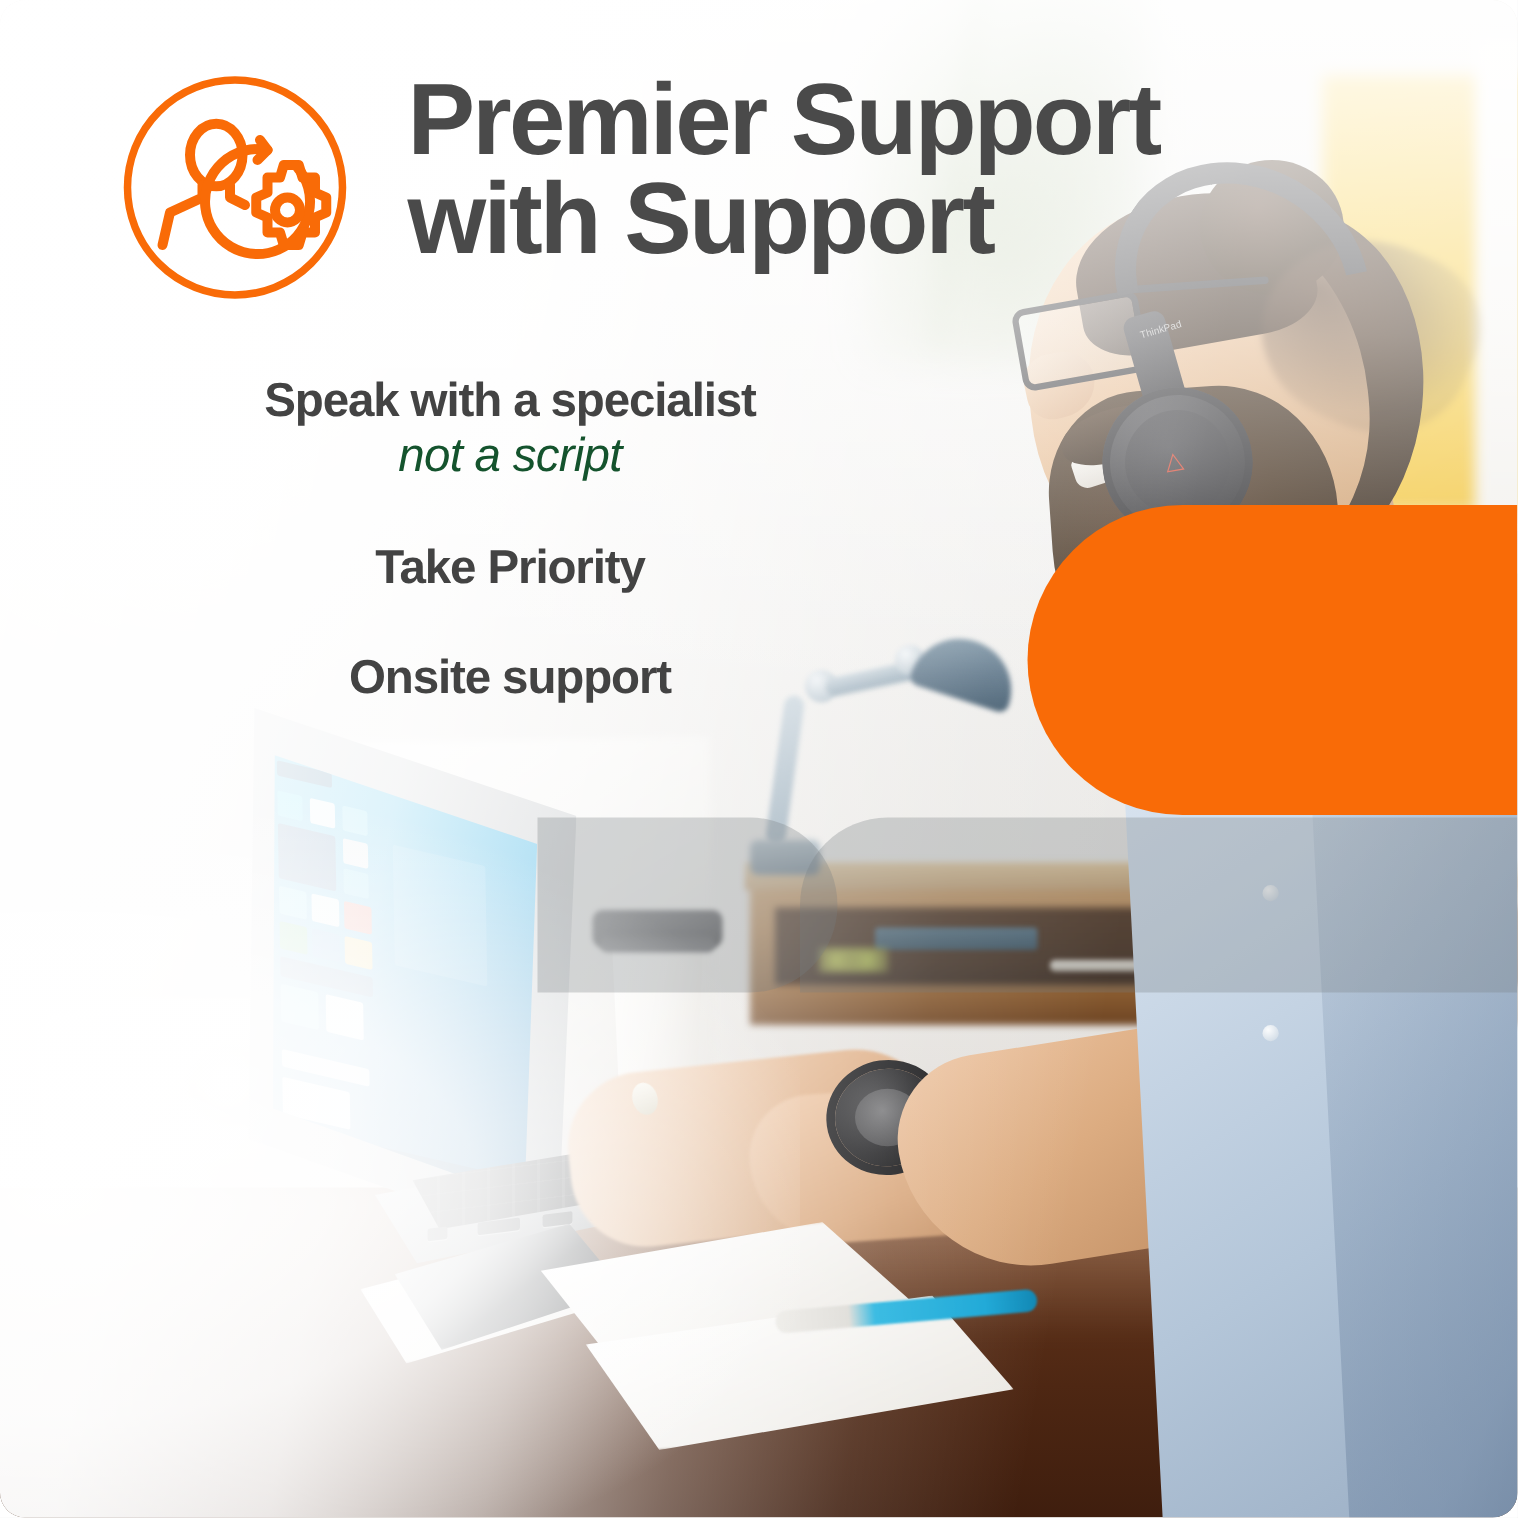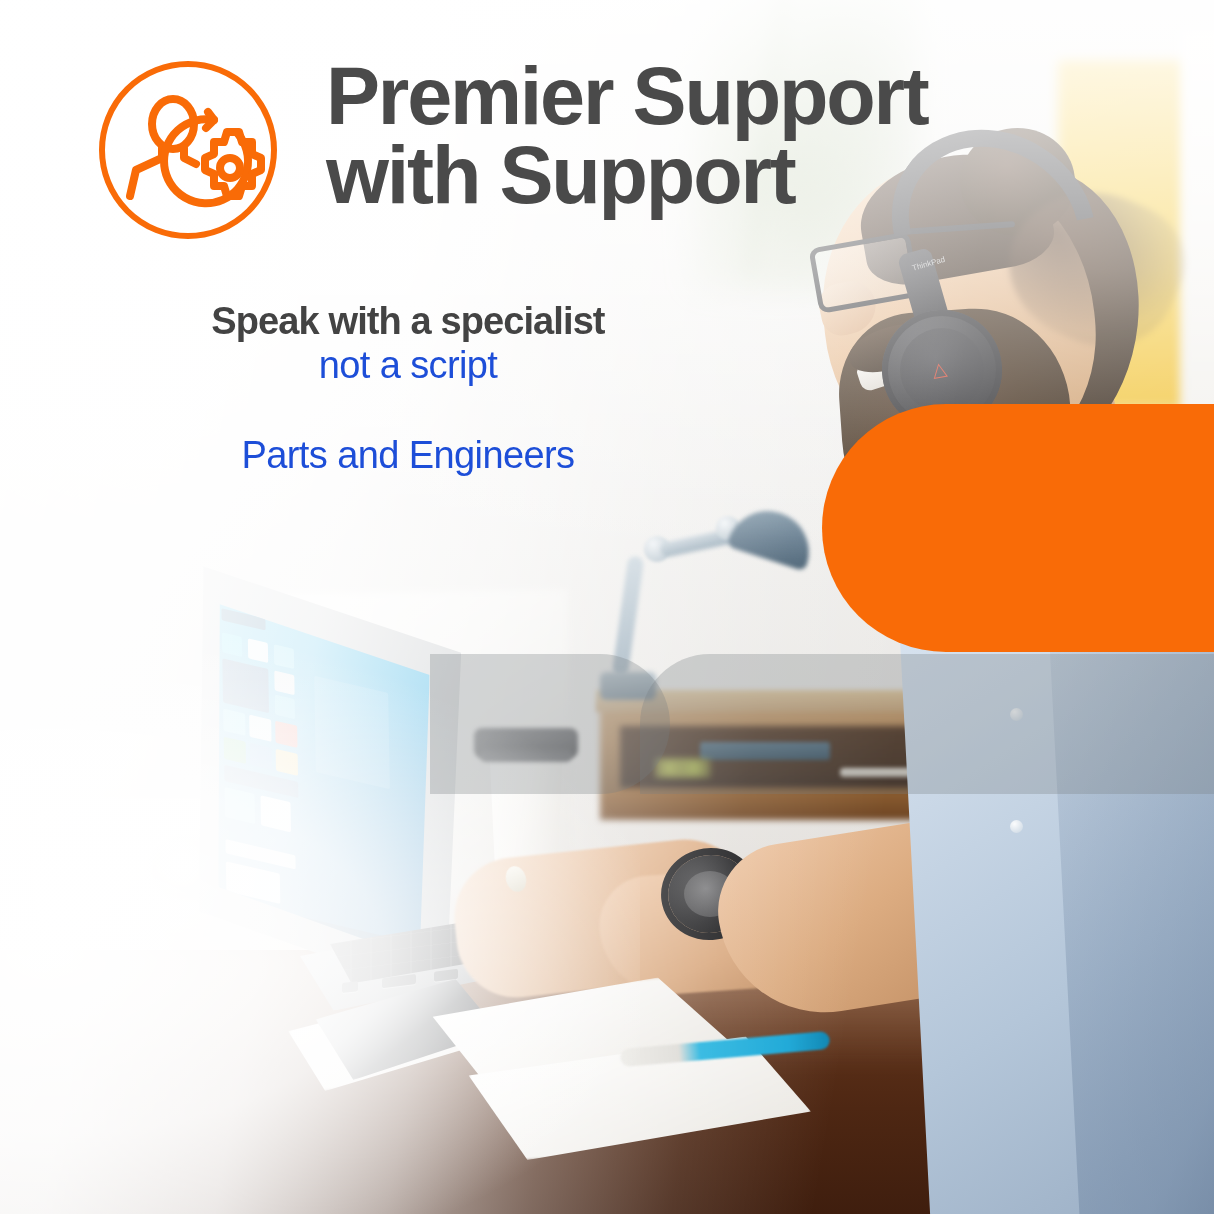--- a/index.html
+++ b/index.html
@@ -6,20 +6,21 @@
   body{
     font-family:"Liberation Sans", sans-serif;
     -webkit-font-smoothing:antialiased;
   }
   .canvas{
     position:relative;
     width:1214px;
     height:1214px;
     overflow:hidden;
     background:#f3f2f0;
+    border-radius:20px;
   }
 
   
   .photo{position:absolute;inset:0;overflow:hidden;}
 
   
   .wall{
     position:absolute;inset:0;
     background:
       linear-gradient(180deg,#f7f6f4 0%,#efeeec 45%,#e9e7e4 62%,#e4e1dd 70%,#ded9d4 78%,#cfc6bd 100%);
@@ -432,21 +433,21 @@
     position:absolute;left:326px;top:57px;width:740px;
     color:#4a4a4a;font-weight:bold;font-size:81px;line-height:.98;
     letter-spacing:-2.2px;
   }
   .features{position:absolute;left:88px;top:300px;width:640px;text-align:center;}
   .feature{margin-bottom:45px;}
   .f-head{
     color:#434343;font-weight:bold;font-size:38px;line-height:1.12;letter-spacing:-.9px;
   }
   .f-sub{
-    color:#1d4ed8;font-weight:normal;font-size:38px;line-height:1.2;letter-spacing:-.6px;
+    color:#14532d;font-weight:normal;font-size:38px;line-height:1.2;letter-spacing:-.6px;font-style:italic;
   }
 </style>
 </head>
 <body>
 
 <div class="canvas">
 
   <div class="photo">
     <div class="wall"></div>
     <div class="window-light"></div>
@@ -605,19 +606,20 @@
     <div>Premier Support</div>
     <div>with Support</div>
   </div>
 
   <div class="features">
     <div class="feature">
       <div class="f-head">Speak with a specialist</div>
       <div class="f-sub">not a script</div>
     </div>
     <div class="feature">
-      <div class="f-sub">Parts and Engineers</div>
+      <div class="f-head">Take Priority</div>
     </div>
     <div class="feature">
+      <div class="f-head">Onsite support</div>
     </div>
   </div>
 
 </div>
 
 </body></html>

